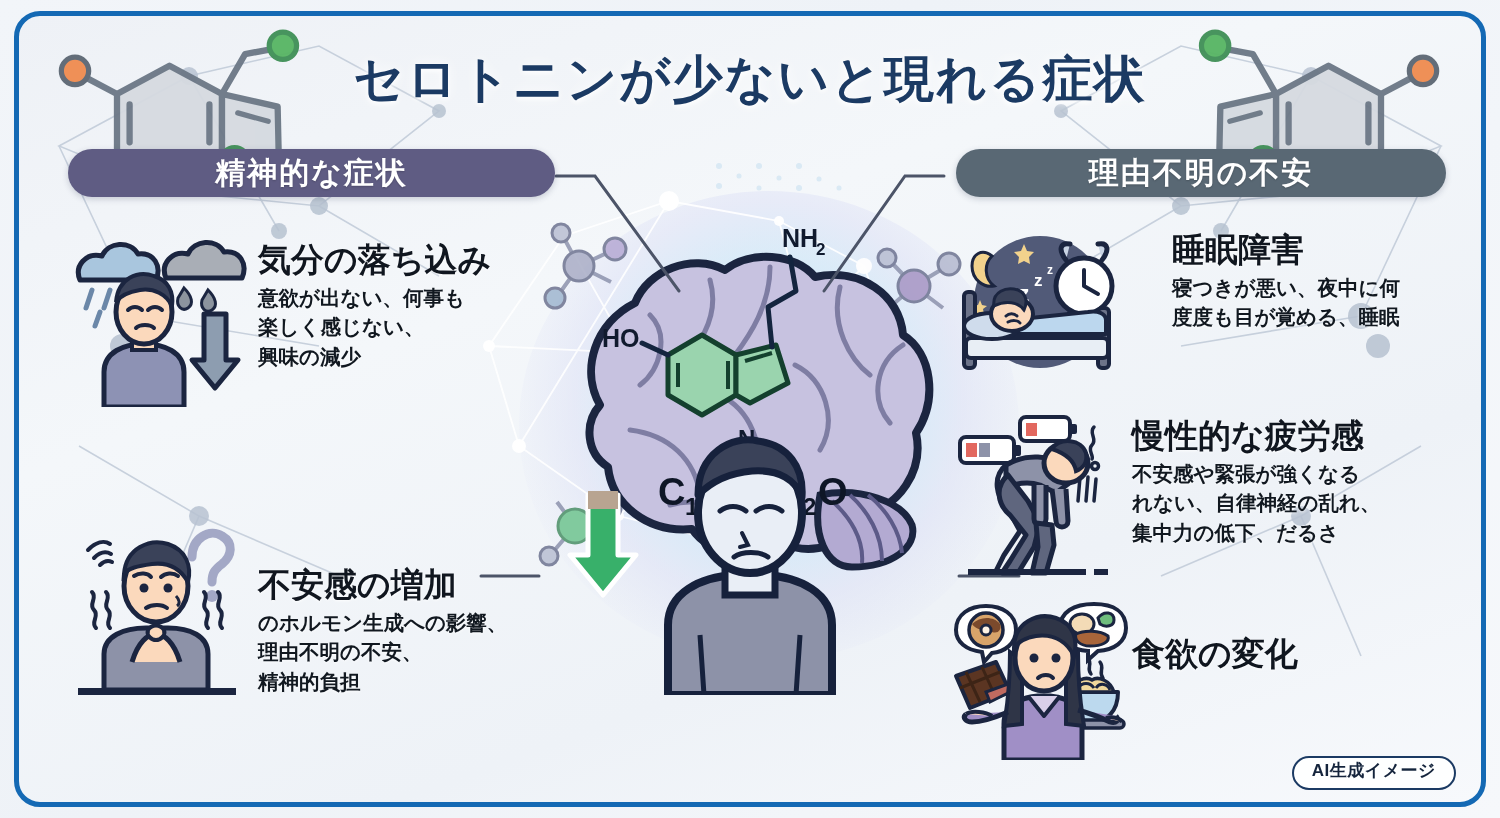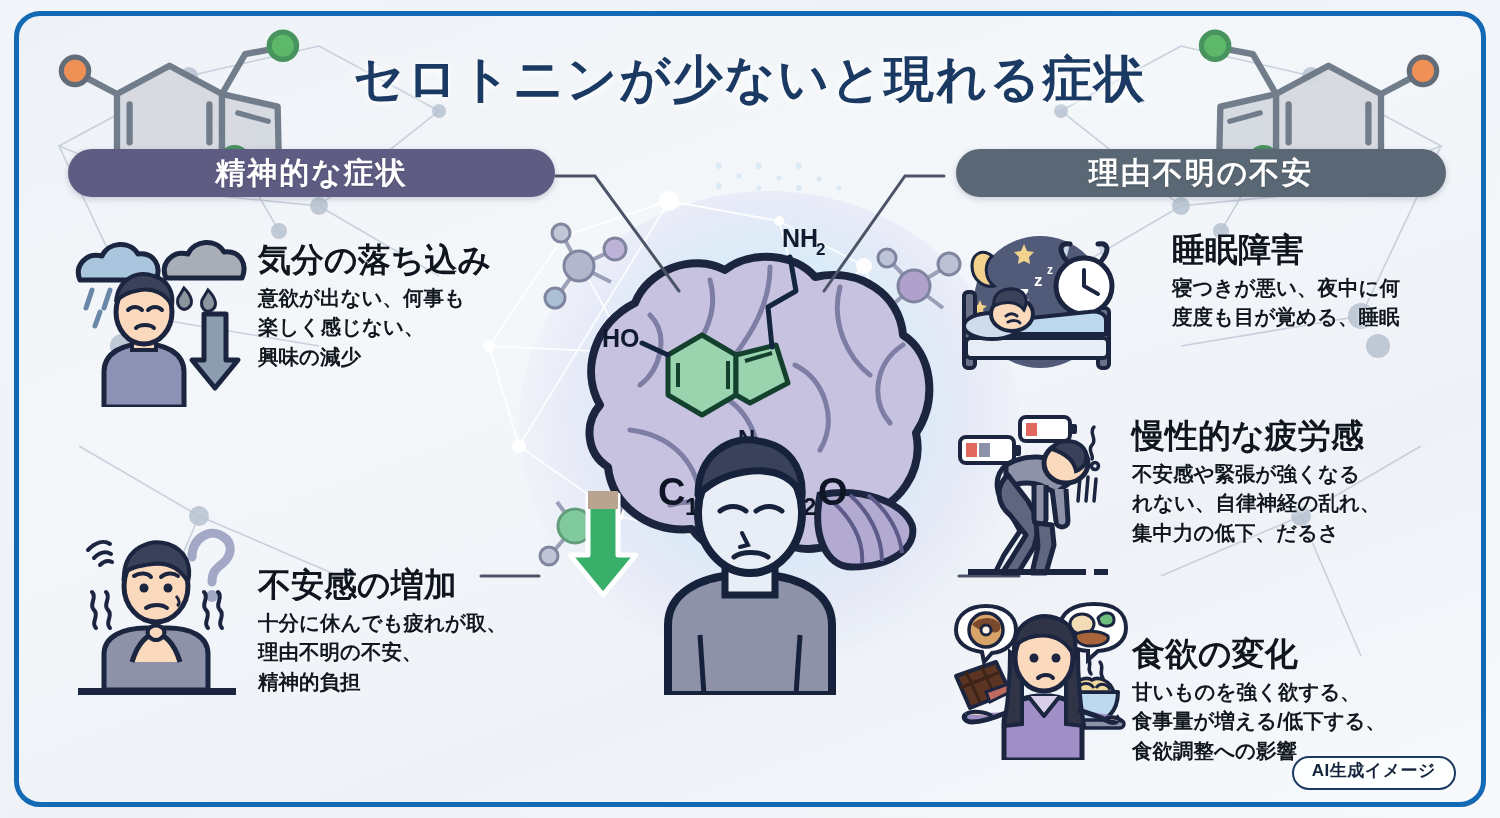--- a/index.html
+++ b/index.html
@@ -488,21 +488,21 @@
     <div class="body">
       <div>意欲が出ない、何事も</div>
       <div>楽しく感じない、</div>
       <div>興味の減少</div>
     </div>
   </div>
 
   <div class="card" id="card-anxiety">
     <div class="head">不安感の増加</div>
     <div class="body">
-      <div>十分に休んでも疲れが取、</div>
+      <div>のホルモン生成への影響、</div>
       <div>理由不明の不安、</div>
       <div>精神的負担</div>
     </div>
   </div>
 
   <div class="card" id="card-sleep">
     <div class="head">睡眠障害</div>
     <div class="body">
       <div>寝つきが悪い、夜中に何</div>
       <div>度度も目が覚める、睡眠</div>
@@ -513,23 +513,18 @@
     <div class="head">慢性的な疲労感</div>
     <div class="body">
       <div>不安感や緊張が強くなる</div>
       <div>れない、自律神経の乱れ、</div>
       <div>集中力の低下、だるさ</div>
     </div>
   </div>
 
   <div class="card" id="card-appetite">
     <div class="head">食欲の変化</div>
-    <div class="body">
-      <div>甘いものを強く欲する、</div>
-      <div>食事量が増える/低下する、</div>
-      <div>食欲調整への影響</div>
-    </div>
   </div>
 
   <div class="ai-badge">AI生成イメージ</div>
 
   <div class="border-frame"></div>
 </div>
 
 </body></html>

